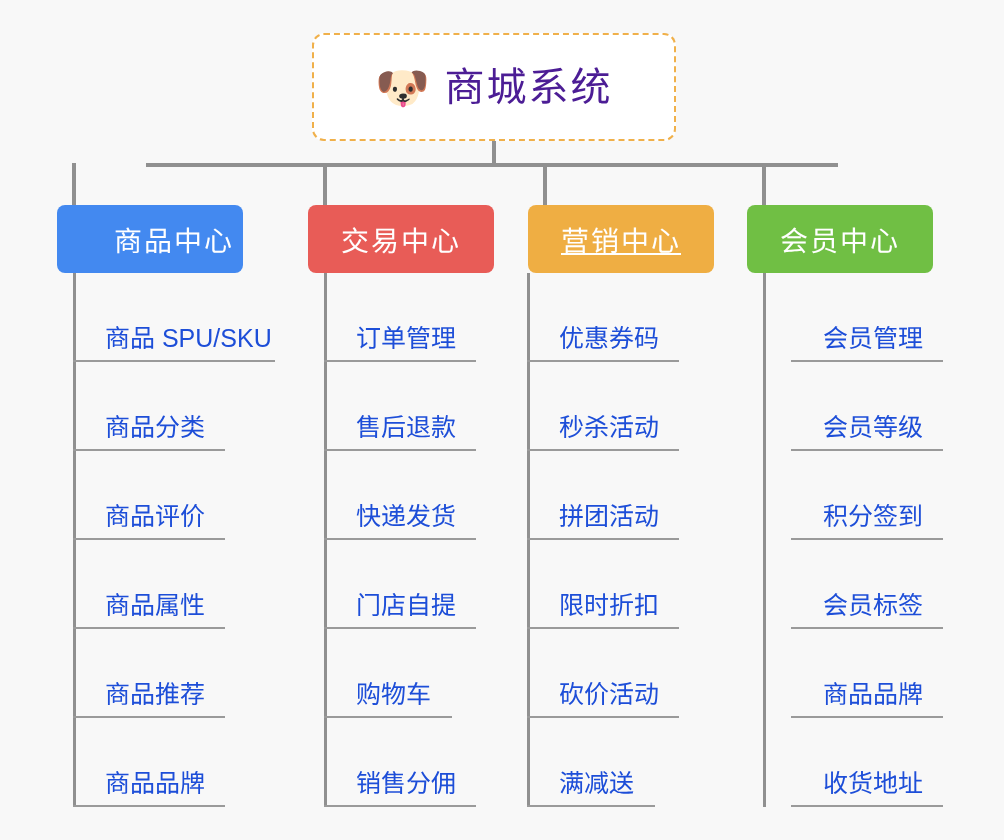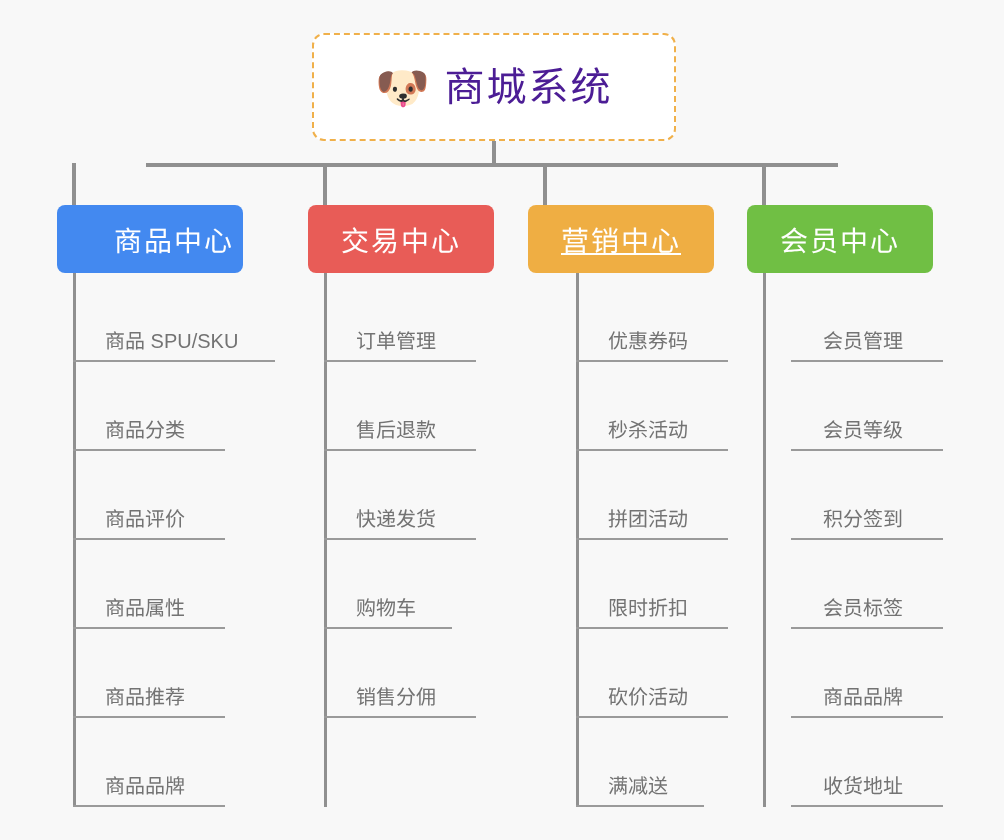--- a/index.html
+++ b/index.html
@@ -111,22 +111,22 @@
     padding-bottom: 4px;
   }
   .leaf-rule {
     position: absolute;
     left: 0;
     bottom: 0;
     height: 2px;
     background: #9a9a9a;
   }
   .leaf-label {
-    font-size: 20px;
-    color: #737373;
+    font-size: 25px;
+    color: #1d4ed8;
     line-height: 1.1;
     white-space: nowrap;
     position: relative;
     bottom: 6px;
   }
 </style>
 </head>
 <body>
 
 <div id="chart">
@@ -188,32 +188,36 @@
         </div>
         <div class="leaf-item">
           <span class="leaf-label">售后退款</span>
           <div class="leaf-rule" style="width: 152px;"></div>
         </div>
         <div class="leaf-item">
           <span class="leaf-label">快递发货</span>
           <div class="leaf-rule" style="width: 152px;"></div>
         </div>
         <div class="leaf-item">
+          <span class="leaf-label">门店自提</span>
+          <div class="leaf-rule" style="width: 152px;"></div>
+        </div>
+        <div class="leaf-item">
           <span class="leaf-label">购物车</span>
           <div class="leaf-rule" style="width: 128px;"></div>
         </div>
         <div class="leaf-item">
           <span class="leaf-label">销售分佣</span>
           <div class="leaf-rule" style="width: 152px;"></div>
         </div>
       </div>
       <div class="cat-box" style="left: 528px; width: 186px; background: rgb(239, 174, 67); text-decoration: underline;">
         <span>营销中心</span>
       </div>
-      <div class="leaf-col" style="left: 576px; text-align: right;">
+      <div class="leaf-col" style="left: 527px; text-align: right;">
         <div class="leaf-spine" style="height: 534px;"></div>
         <div class="leaf-item">
           <span class="leaf-label">优惠券码</span>
           <div class="leaf-rule" style="width: 152px;"></div>
         </div>
         <div class="leaf-item">
           <span class="leaf-label">秒杀活动</span>
           <div class="leaf-rule" style="width: 152px;"></div>
         </div>
         <div class="leaf-item">

